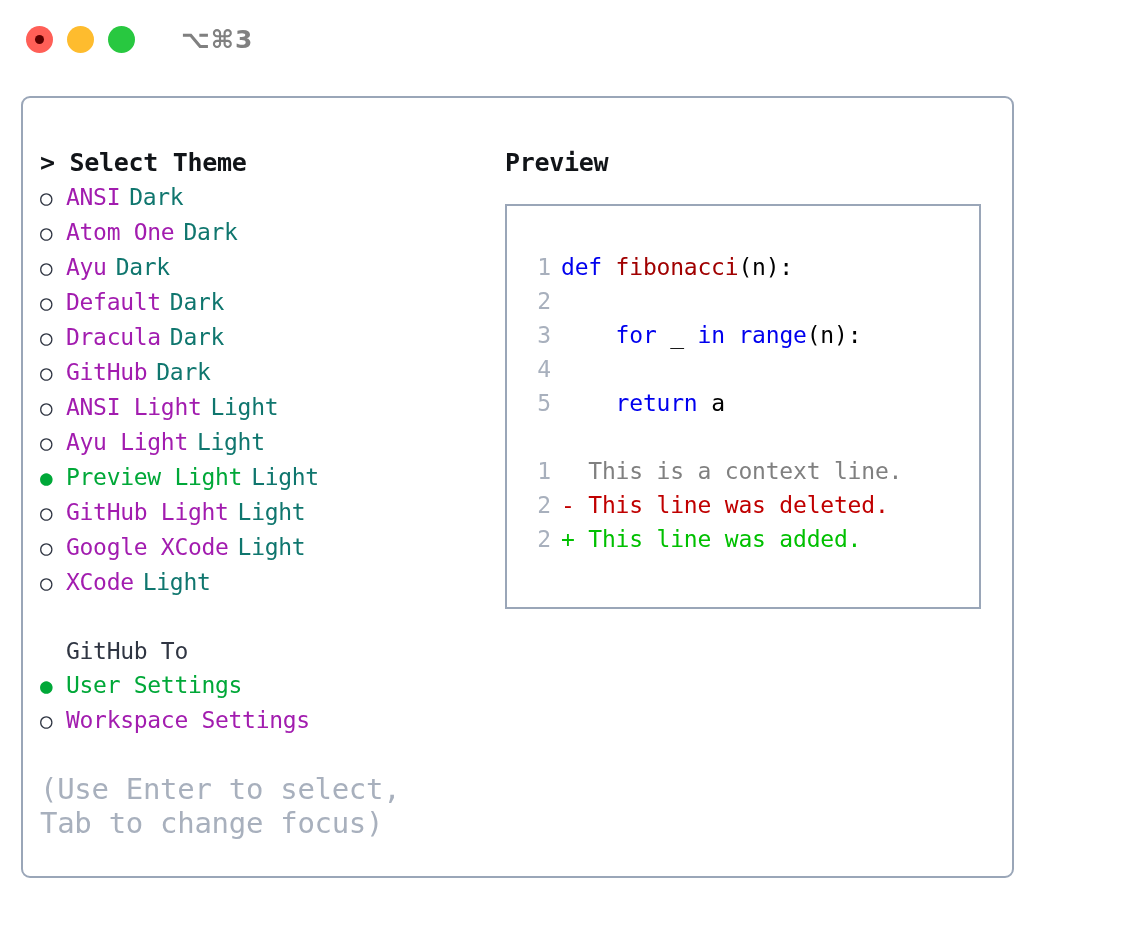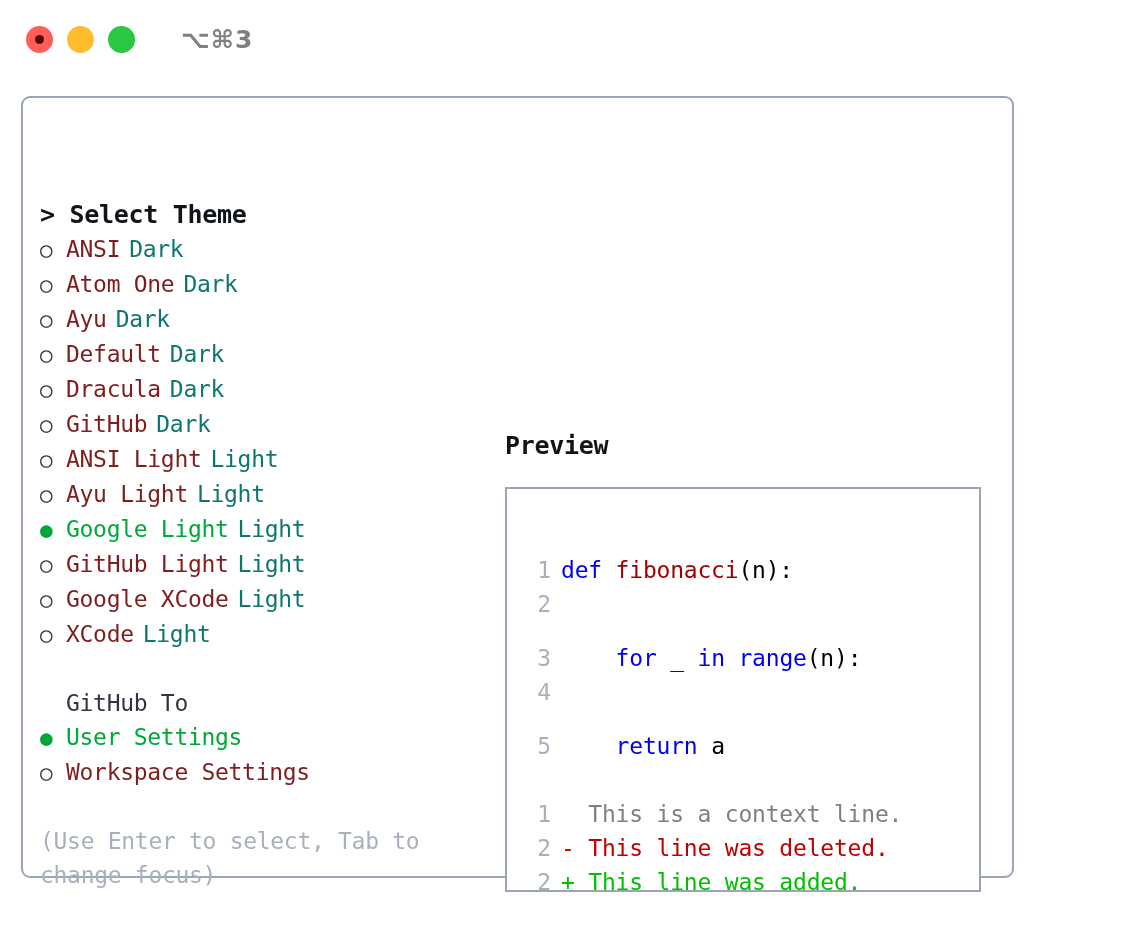--- a/index.html
+++ b/index.html
@@ -69,25 +69,24 @@
     width: 993px;
     height: 782px;
     border: 2px solid #9aa6b8;
     border-radius: 9px;
     box-sizing: border-box;
     background: #ffffff;
   }
 
   .panel-inner {
     position: absolute;
-    left: 0; top: 16px;
+    left: 0; top: 0;
     width: 100%;
     height: 100%;
     display: flex;
-    align-items: flex-end;
   }
 
   
   .left-col {
     width: 470px;
     padding: 48px 0 0 17px;
     box-sizing: border-box;
     flex: 0 0 auto;
   }
 
@@ -109,41 +108,41 @@
     letter-spacing: -0.3px;
   }
   .bullet {
     width: 26px;
     flex: 0 0 auto;
     font-size: 21px;
     color: #2f3542;
     line-height: 34px;
   }
   .bullet.sel { color: #00a838; }
-  .opt-label { color: #7f1d1d; }
+  .opt-label { color: #a21caf; }
   .opt-row.selected .opt-label { color: #00a838; }
   .opt-cat {
     color: #0f766e;
     margin-left: 9px;
   }
 
   .spacer-row { height: 34px; }
 
   .apply-head {
     font-size: 23px;
     color: #2f3542;
     line-height: 34px;
     padding-left: 26px;
     white-space: pre;
     letter-spacing: -0.3px;
   }
 
   .hint {
     margin-top: 34px;
-    font-size: 23px;
+    font-size: 29px;
     color: #a8b0bd;
     line-height: 34px;
     width: 400px;
     white-space: pre-wrap;
     letter-spacing: -0.3px;
   }
 
   
   .right-col {
     padding: 48px 0 0 12px;
@@ -175,21 +174,21 @@
     white-space: pre;
     letter-spacing: -0.2px;
   }
   .lineno {
     width: 30px;
     text-align: right;
     color: #a8b0bd;
     flex: 0 0 auto;
     margin-right: 10px;
   }
-  .code-body { color: #000000; margin-top: 20px; }
+  .code-body { color: #000000; }
   .kw  { color: #0000ee; }
   .fn  { color: #a00000; }
   .blank-line { height: 34px; }
 
   .diff-ctx { color: #808080; }
   .diff-del { color: #c00000; }
   .diff-add { color: #00c000; }
 </style>
 </head>
 <body>
@@ -214,21 +213,21 @@
 
         <div id="theme-list">
             <div class="opt-row"><span class="bullet">○</span><span class="opt-label">ANSI</span><span class="opt-cat">Dark</span></div>
             <div class="opt-row"><span class="bullet">○</span><span class="opt-label">Atom One</span><span class="opt-cat">Dark</span></div>
             <div class="opt-row"><span class="bullet">○</span><span class="opt-label">Ayu</span><span class="opt-cat">Dark</span></div>
             <div class="opt-row"><span class="bullet">○</span><span class="opt-label">Default</span><span class="opt-cat">Dark</span></div>
             <div class="opt-row"><span class="bullet">○</span><span class="opt-label">Dracula</span><span class="opt-cat">Dark</span></div>
             <div class="opt-row"><span class="bullet">○</span><span class="opt-label">GitHub</span><span class="opt-cat">Dark</span></div>
             <div class="opt-row"><span class="bullet">○</span><span class="opt-label">ANSI Light</span><span class="opt-cat">Light</span></div>
             <div class="opt-row"><span class="bullet">○</span><span class="opt-label">Ayu Light</span><span class="opt-cat">Light</span></div>
-            <div class="opt-row selected"><span class="bullet sel">●</span><span class="opt-label">Google Light</span><span class="opt-cat">Light</span></div>
+            <div class="opt-row selected"><span class="bullet sel">●</span><span class="opt-label">Preview Light</span><span class="opt-cat">Light</span></div>
             <div class="opt-row"><span class="bullet">○</span><span class="opt-label">GitHub Light</span><span class="opt-cat">Light</span></div>
             <div class="opt-row"><span class="bullet">○</span><span class="opt-label">Google XCode</span><span class="opt-cat">Light</span></div>
             <div class="opt-row"><span class="bullet">○</span><span class="opt-label">XCode</span><span class="opt-cat">Light</span></div>
           </div>
 
         <div class="spacer-row"></div>
 
         <div class="apply-head">GitHub To</div>
 
         <div id="apply-list">

